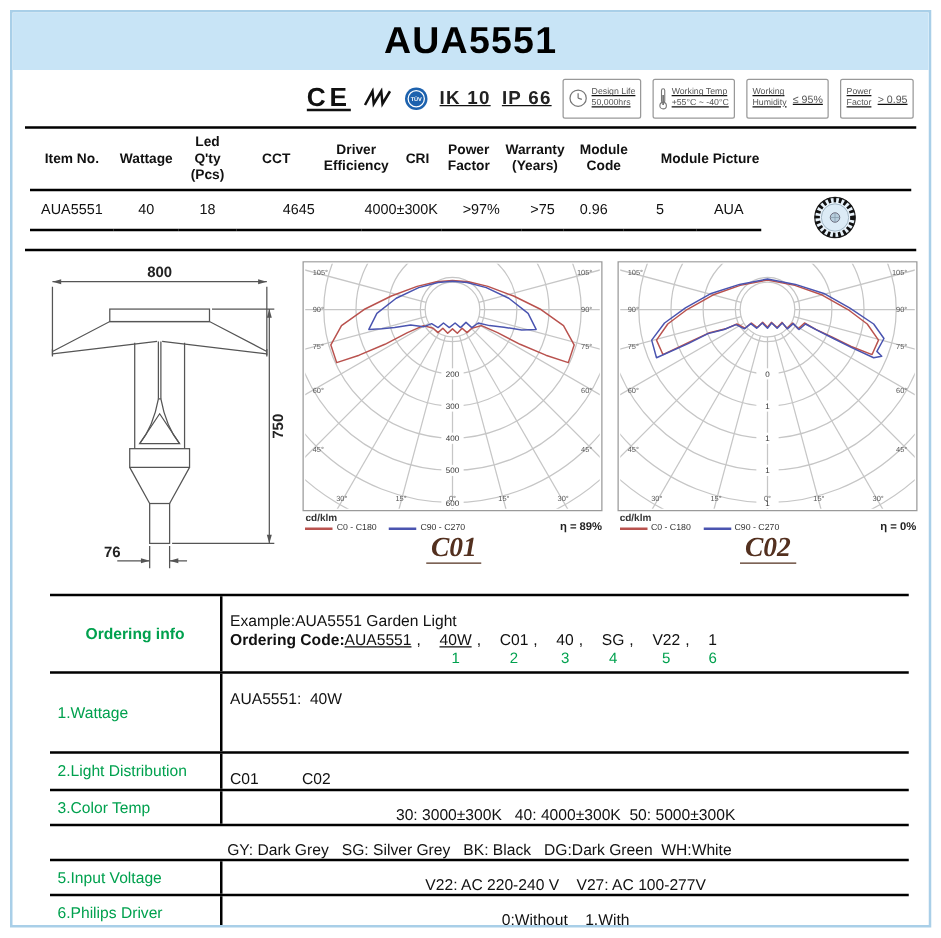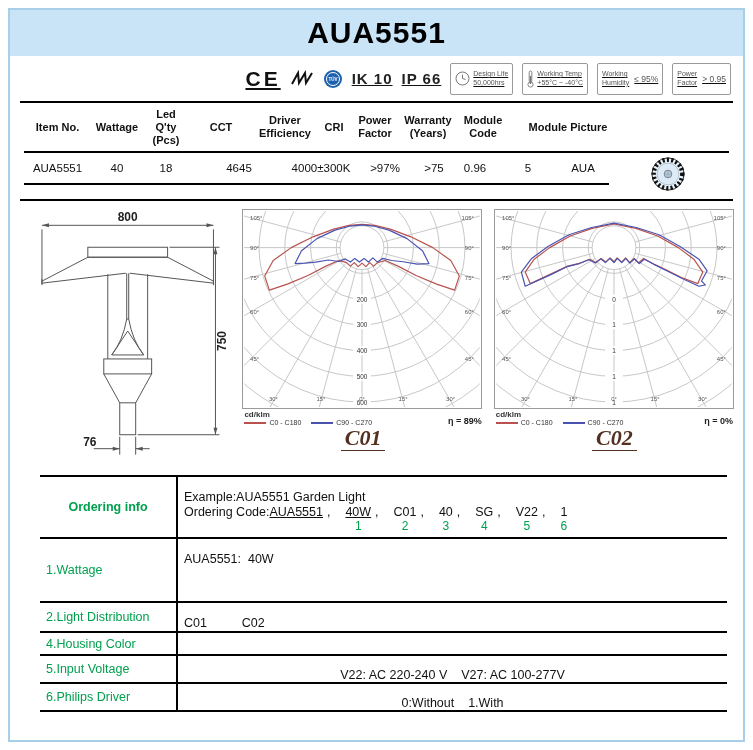--- a/index.html
+++ b/index.html
@@ -50,21 +50,21 @@
   
   #ordering { margin:8px 16px 0 30px; border-top:2.5px solid #000; }
   .ord-row { display:flex; border-bottom:2.5px solid #000; }
   .ord-label { width:138px; border-right:2.5px solid #000; display:flex; align-items:center; color:#00a14e; font-size:12.5px; padding-left:6px; }
   .ord-label.centered { justify-content:center; font-weight:bold; padding-left:0; }
   .ord-content { flex:1; font-size:12.5px; display:flex; flex-direction:column; justify-content:flex-start;margin-top:12px; }
   .ord-content .cline { padding:1px 6px; white-space:pre; }
   .ord-content.vcenter { justify-content:flex-start; }
   .ord-content .centertext { text-align:center; white-space:pre; }
   .codeparts { padding:0 6px; display:flex; align-items:flex-start; }
-  .codeparts .prefix { white-space:pre; }
+  .codeparts .prefix { white-space:pre;font-weight:bold; }
   .cpart { display:flex; flex-direction:column; align-items:center; margin-right:4px; }
   .cpart .t {}
   .cpart .t.u { text-decoration:underline; }
   .cpart .n { color:#00a14e; font-size:12px; line-height:14px; }
   .comma { white-space:pre; margin-right:8px; }
   .row-tall { min-height:62px; }
   .row-wattage { min-height:64px; }
   .row-small { min-height:23px; }
 </style>
 </head>
@@ -437,23 +437,31 @@
       </div>
     </div>
 
     <div class="ord-row row-small">
       <div class="ord-label">2.Light Distribution</div>
       <div class="ord-content vcenter">
           <div class="cline">C01          C02</div>
         </div>
     </div>
 
-
     <div class="ord-row row-small">
-      <div class="ord-label">4.Housing Color</div>
+      <div class="ord-label">3.Color Temp</div>
+      <div class="ord-content vcenter">
+          <div class="centertext">30: 3000±300K   40: 4000±300K  50: 5000±300K</div>
+        </div>
+    </div>
+
+    <div class="ord-row row-small">
+      <div class="ord-content vcenter">
+          <div class="centertext">GY: Dark Grey   SG: Silver Grey   BK: Black   DG:Dark Green  WH:White</div>
+        </div>
     </div>
 
     <div class="ord-row row-small">
       <div class="ord-label">5.Input Voltage</div>
       <div class="ord-content vcenter">
           <div class="centertext">V22: AC 220-240 V    V27: AC 100-277V</div>
         </div>
     </div>
 
     <div class="ord-row row-small">

